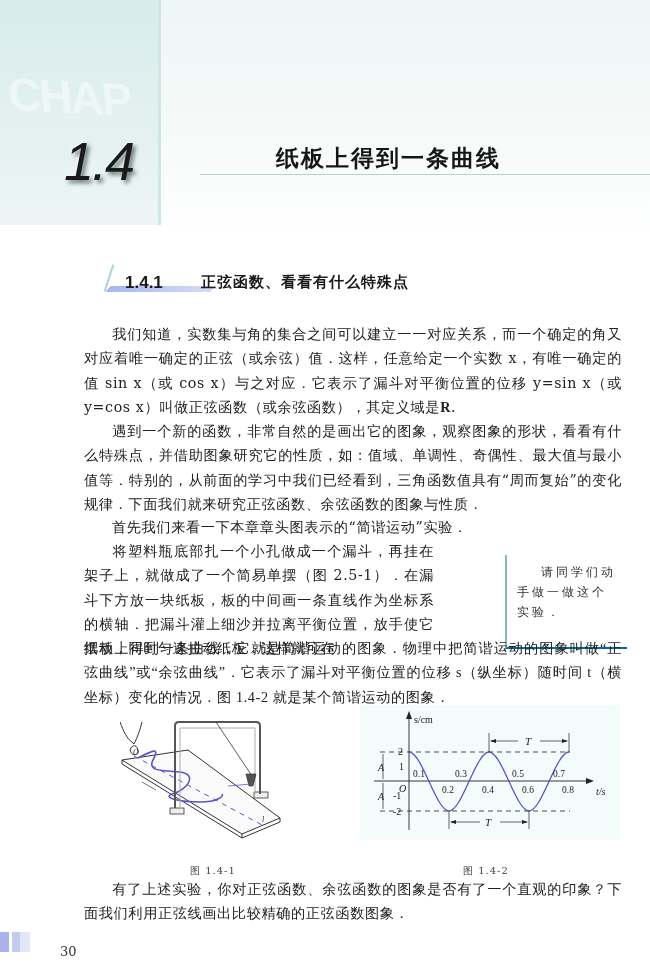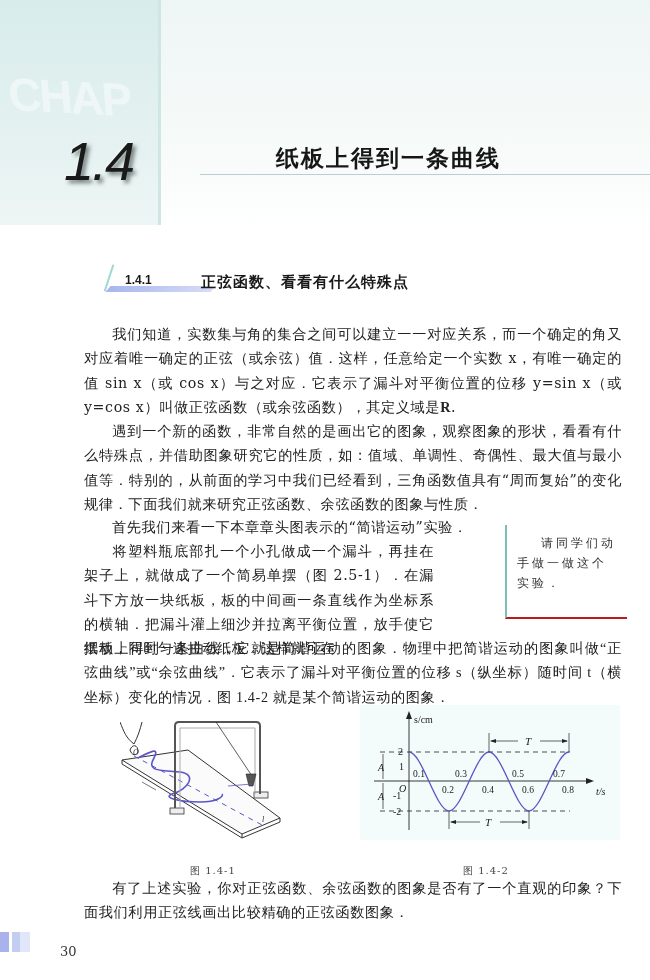--- a/index.html
+++ b/index.html
@@ -47,54 +47,54 @@
     position:absolute; left:0; top:18px; width:105px; height:6px;
     background:linear-gradient(90deg, #a8b6ee, #d7ddf6);
     transform:skewX(-40deg);
   }
   .subsection-bar .bar-slant {
     position:absolute; left:0; top:-4px; width:2px; height:28px; background:#9fd6d7;
     transform:rotate(18deg);
   }
   .subsection-number {
     position:absolute; left:125px; top:273px;
-    font-family:"Liberation Sans", sans-serif; font-weight:bold; font-size:12px; color:#1a1a1a;
+    font-family:"Liberation Sans", sans-serif; font-weight:bold; font-size:17px; color:#1a1a1a;
   }
   .subsection-title {
     position:absolute; left:201px; top:273px;
     font-weight:bold; font-size:15px; color:#1a1a1a; letter-spacing:1px;
   }
   .para {
     position:absolute; left:84px; width:538px;
     font-size:14.2px; line-height:24.3px; color:#222;
     text-align:justify; letter-spacing:0.6px;
   }
   .para .indent { display:inline-block; width:28px; }
   .p1 { top:322px; }
   .p2 { top:419px; }
   .p3 { top:515px; }
   .p4 { top:539px; width:350px; }
   .p4b { top:636px;font-family:Liberation Serif, serif; }
   .sidenote {
-    position:absolute; left:505px; top:525px; width:120px; height:92px;
-    border-left:2px solid #7fbcb6; border-bottom:2px solid #b91c1c;
+    position:absolute; left:505px; top:555px; width:120px; height:92px;
+    border-left:2px solid #7fbcb6; border-bottom:2px solid #0369a1;font-family:Liberation Mono, monospace;
   }
   .sidenote-text {
     position:absolute; left:10px; top:8px; width:104px;
     font-size:12px; line-height:20px; color:#333; letter-spacing:3px; text-indent:24px;
   }
   .figure { position:absolute; }
   .fig1 { left:120px; top:710px; width:180px; height:130px; }
   .fig2 { left:360px; top:705px; width:260px; height:135px; background:#f4fbfb; }
   .fig-caption {
     position:absolute; font-size:10px; color:#444; letter-spacing:1px;
   }
   .cap1 { left:190px; top:864px; }
   .cap2 { left:463px; top:864px; }
-  .p5 { top:877px;font-family:Liberation Mono, monospace; }
+  .p5 { top:877px; }
   .page-number {
     position:absolute; left:60px; top:937px;
     font-size:13px; color:#333;margin-top:7px;
   }
   .page-tab {
     position:absolute; left:0; top:932px; width:30px; height:20px;
     background:linear-gradient(90deg, #a9b2ec 0, #a9b2ec 9px, #ffffff 9px, #ffffff 12px, #c3cdf2 12px, #c3cdf2 20px, #e1e6f8 20px);
   }
   .bold-r { font-weight:bold; font-family:"Liberation Serif", serif; }
 </style>

